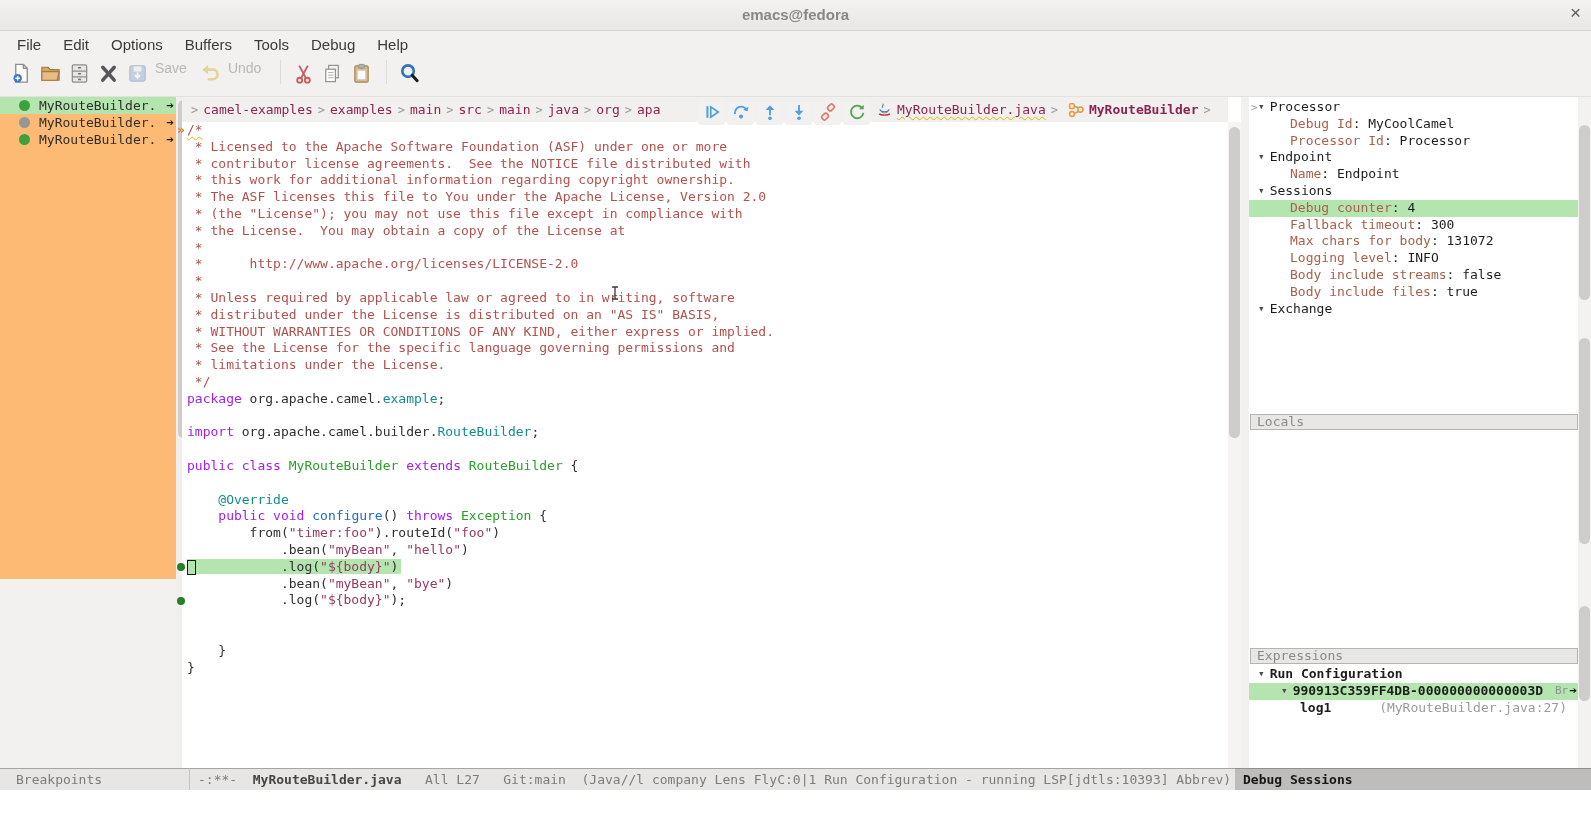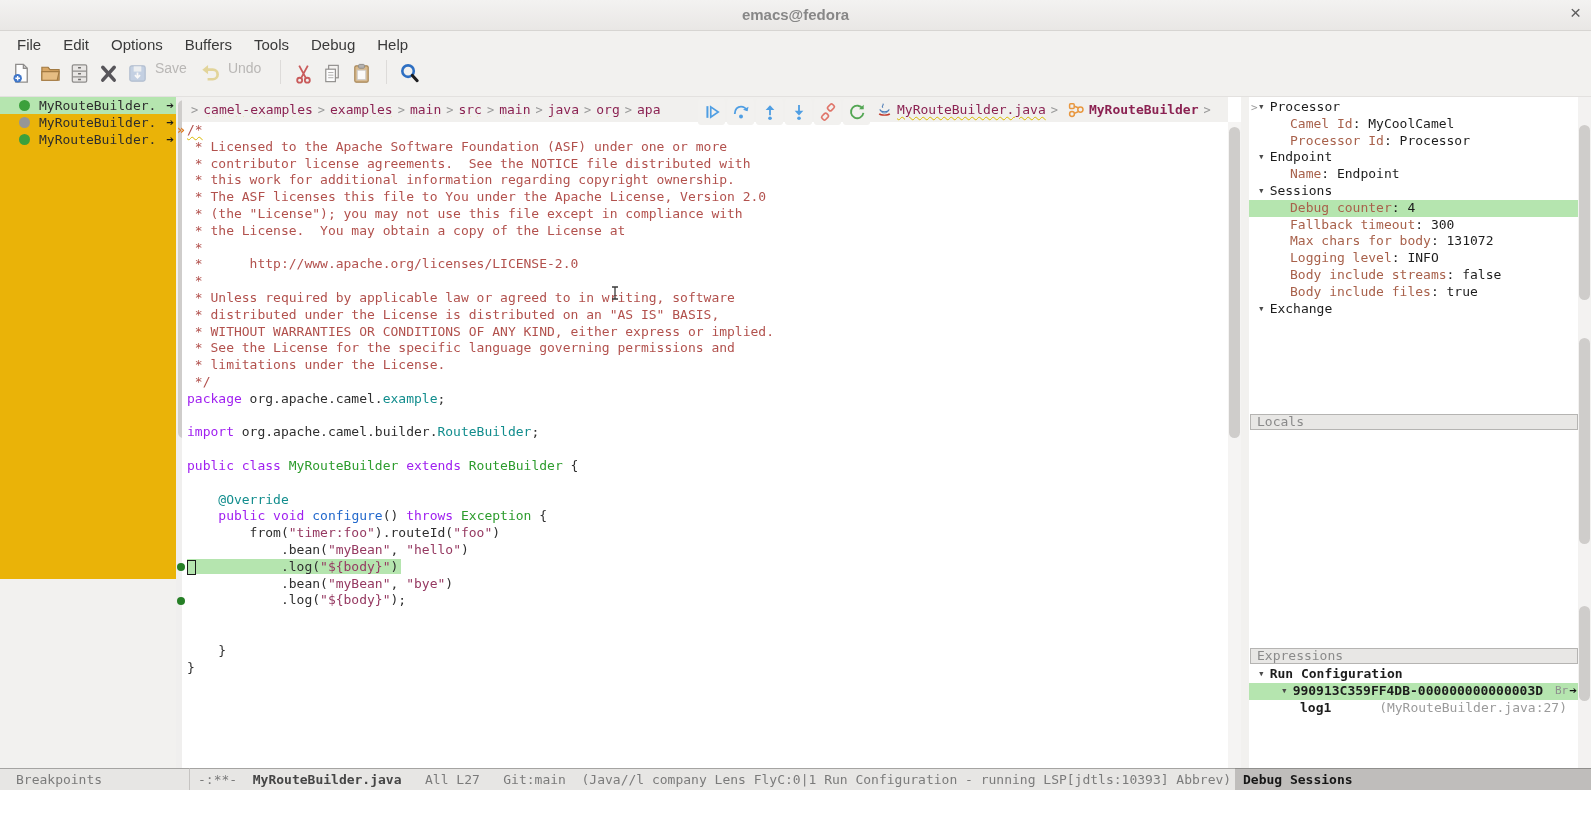--- a/index.html
+++ b/index.html
@@ -15,21 +15,21 @@
   .menubar{left:0;top:30px;width:1512px;height:30px;display:flex;align-items:center;padding-left:6px;box-sizing:border-box;
            font-family:"Liberation Sans",sans-serif;font-size:15px;color:#3a3a3a}
   .menu-item{padding:0 11px;line-height:30px}
   .toolbar{left:0;top:60px;width:1591px;height:37px;display:flex;align-items:flex-start;padding-left:8px;box-sizing:border-box;
            border-bottom:1px solid #e3e1df}
   .tbtn{width:26px;height:26px;margin-right:3px;display:flex;align-items:center;justify-content:center}
   .tbtn svg{width:23px;height:23px}
   .tlabel{font-family:"Liberation Sans",sans-serif;font-size:14px;color:#b9b7b5;margin:0 10px 0 2px}
   .tsep{width:1px;height:24px;background:#dddbd9;margin:0 9px}
   
-  .sidebar{left:0;top:97px;width:176px;height:482px;background:#eab308}
+  .sidebar{left:0;top:97px;width:176px;height:482px;background:#fdba74}
   .bp-row{display:flex;align-items:center;height:17px;padding-left:19px;white-space:pre}
   .bp-row.sel{background:#b5e5af}
   .dot{width:11px;height:11px;border-radius:50%;margin-right:9px;flex:0 0 auto}
   .dot.green{background:#3ca03c}
   .dot.gray{background:#969696}
   .bp-arrow{margin-left:auto;padding-right:2px;color:#1a1a1a}
   .side-sb{left:176px;top:97px;width:14px;height:671px;background:#f0efee}
   .side-sb .thumb{left:1.5px;top:3px;width:11px;height:338px}
   .thumb{position:absolute;background:#cfcdcb;border-radius:6px}
   
@@ -267,21 +267,21 @@
         <path d="M18.8 8.2A7.5 7.5 0 1 0 19.7 13" fill="none" stroke="#53a653" stroke-width="2.2"></path>
         <path d="M20 3.2v5.6h-5.6z" fill="#53a653"></path>
       </svg>
     </div>
   </div>
 
 <div class="abs rpanel">
   <span class="cont-gt">&gt;</span>
   <div class="rtree" id="sessions">
       <div class="trow"><span class="tri">▾</span><span class="seclab">Processor</span></div>
-      <div class="trow fld"><span class="fldlab">Camel Id</span><span class="fldval">: MyCoolCamel</span></div>
+      <div class="trow fld"><span class="fldlab">Debug Id</span><span class="fldval">: MyCoolCamel</span></div>
       <div class="trow fld"><span class="fldlab">Processor Id</span><span class="fldval">: Processor</span></div>
       <div class="trow"><span class="tri">▾</span><span class="seclab">Endpoint</span></div>
       <div class="trow fld"><span class="fldlab">Name</span><span class="fldval">: Endpoint</span></div>
       <div class="trow"><span class="tri">▾</span><span class="seclab">Sessions</span></div>
       <div class="trow hlrow fld"><span class="fldlab">Debug counter</span><span class="fldval">: 4</span></div>
       <div class="trow fld"><span class="fldlab">Fallback timeout</span><span class="fldval">: 300</span></div>
       <div class="trow fld"><span class="fldlab">Max chars for body</span><span class="fldval">: 131072</span></div>
       <div class="trow fld"><span class="fldlab">Logging level</span><span class="fldval">: INFO</span></div>
       <div class="trow fld"><span class="fldlab">Body include streams</span><span class="fldval">: false</span></div>
       <div class="trow fld"><span class="fldlab">Body include files</span><span class="fldval">: true</span></div>

